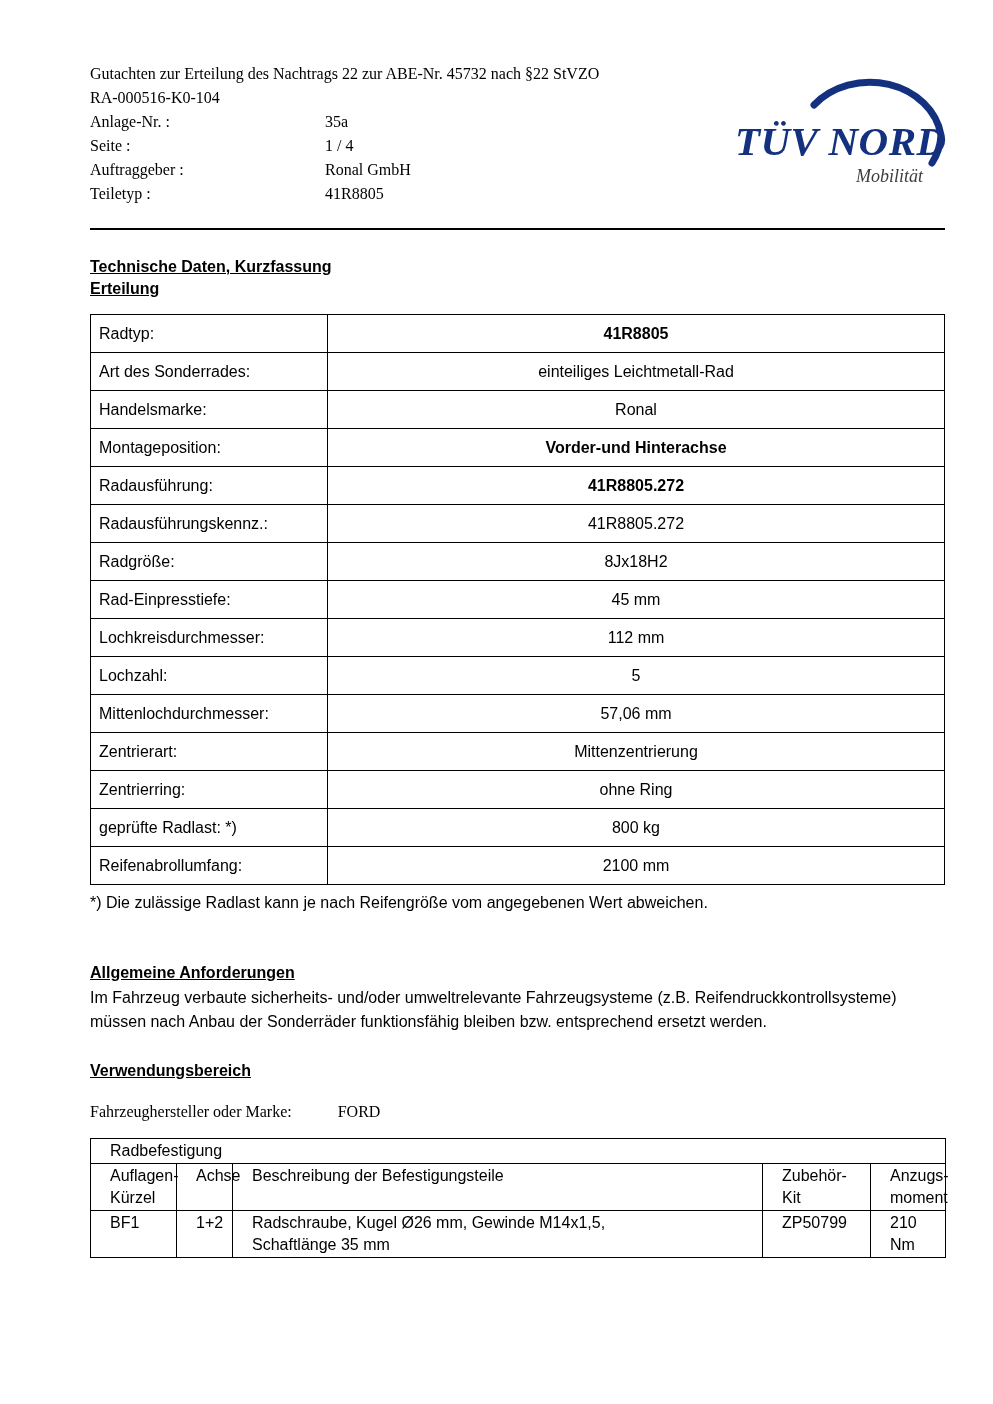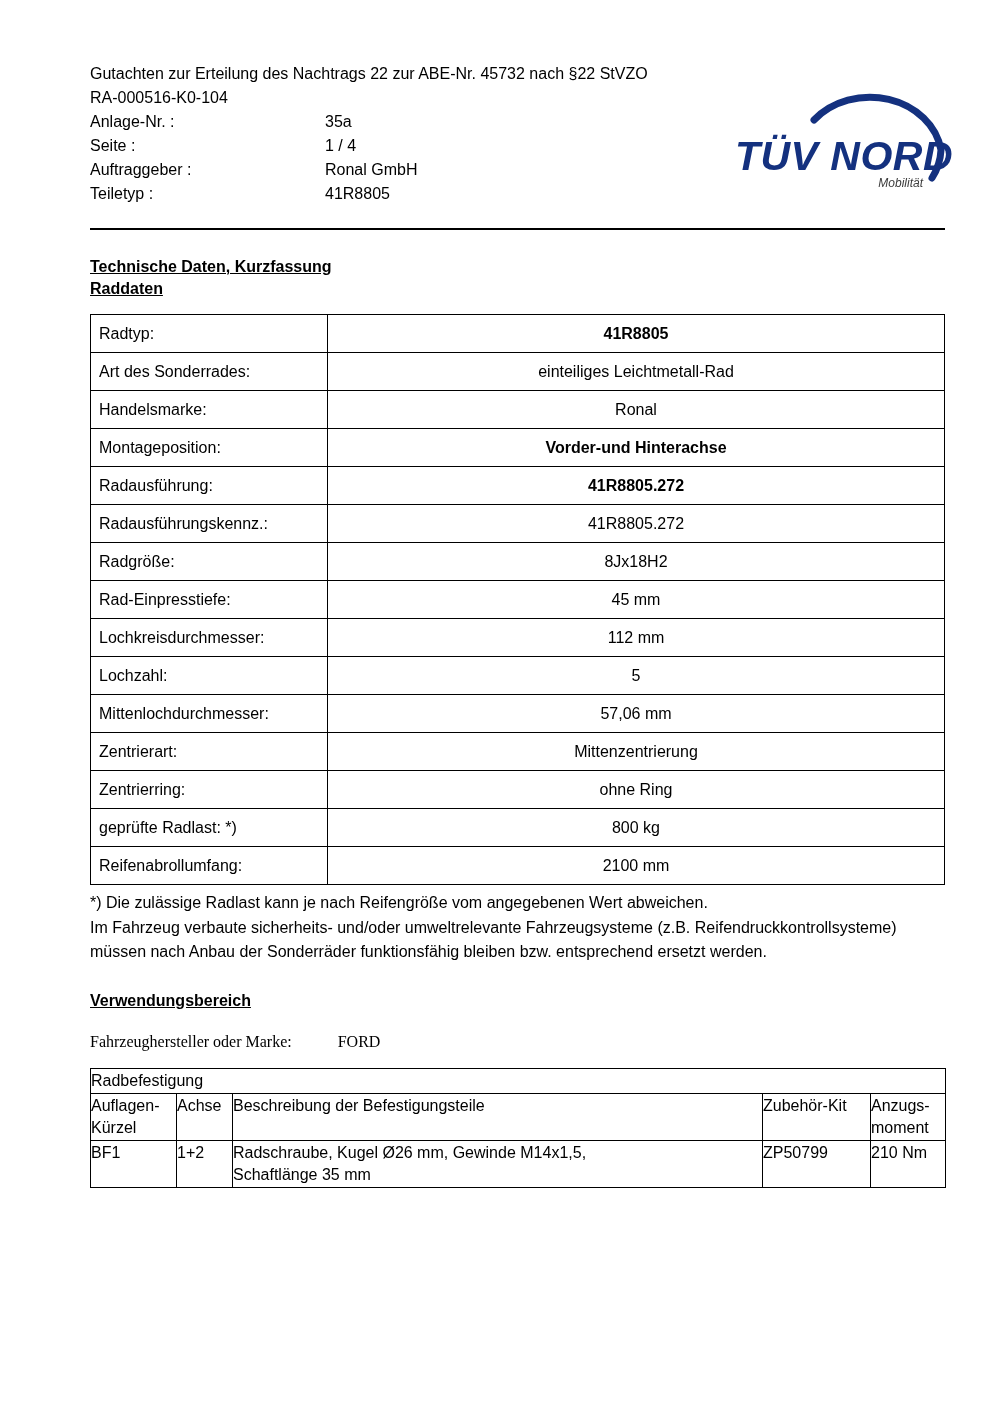--- a/index.html
+++ b/index.html
@@ -12,39 +12,39 @@
     color: #000;
     overflow: hidden;
   }
   .page {
     width: 993px; height: 1404px;
     padding: 62px 48px 0 90px;
     position: relative;
   }
 
   
-  .header { display: flex; justify-content: space-between; align-items: flex-end; }
+  .header { display: flex; justify-content: space-between; align-items: center; font-family: Liberation Serif, serif; }
   .header-left { width: 660px; line-height: 24px; }
   .doc-title { line-height: 24px; }
   .field-row { display: flex; line-height: 24px; }
   .field-label { width: 235px; flex: 0 0 235px; }
 
   
   .logo { position: relative; width: 215px; height: 128px; margin-top: -14px; }
   .logo svg { position: absolute; top: 0; right: -6px; }
   .logo-brand {
     position: absolute; left: 0; bottom: 26px;
     font-weight: bold; font-style: italic;
     font-size: 41px; letter-spacing: 0.5px;
     color: #14317f;
     white-space: nowrap;
   }
   .logo-sub {
-    position: absolute; right: 22px; bottom: 16px;
-    font-style: italic; font-size: 12px; color: #3c3c3c;
+    position: absolute; right: 22px; bottom: 4px;
+    font-style: italic; font-size: 18px; color: #3c3c3c;
   }
 
   .divider { border: none; border-top: 2px solid #000; margin: 22px 0 0 0; width: 855px; }
 
   .heading { font-weight: bold; text-decoration: underline; line-height: 22px; }
   .mt-sections { margin-top: 26px; }
 
   
   table { border-collapse: collapse; table-layout: fixed; width: 855px; }
   td { border: 1px solid #000; padding: 8px 8px; line-height: 21px; }
@@ -57,21 +57,21 @@
 
   .para { margin-top: 2px; line-height: 24px; width: 855px; }
   .big-gap { margin-top: 48px; }
   .med-gap { margin-top: 26px; }
 
   .marke-line { line-height: 24px; margin-top: 18px; font-family: Liberation Serif, serif; }
   .marke-value { margin-left: 46px; }
 
   
   .radbef { margin-top: 14px; }
-  .radbef td { padding: 1px 0; vertical-align: top; line-height: 22px; }
+  .radbef td { padding: 1px 19px; vertical-align: top; line-height: 22px; }
   .prewrap { white-space: pre-line; }
   .col-kuerzel { width: 86px; }
   .col-achse  { width: 56px; }
   .col-beschr { width: 530px; }
   .col-kit    { width: 108px; }
   .col-moment { width: 75px; }
 </style>
 </head>
 <body>
 
@@ -106,21 +106,21 @@
         <path d="M 78 42 A 72 62 0 0 1 205 72 A 68 62 0 0 1 196 100" fill="none" stroke="#14317f" stroke-width="7" stroke-linecap="round"></path>
       </svg>
       <div class="logo-brand">TÜV NORD</div>
       <div class="logo-sub">Mobilität</div>
     </div>
   </div>
 
   <hr class="divider">
 
   <div class="heading mt-sections">Technische Daten, Kurzfassung</div>
-  <div class="heading">Raddaten</div>
+  <div class="heading">Erteilung</div>
 
   <table class="raddaten">
     <tbody>
       <tr>
         <td class="lbl">Radtyp:</td>
         <td class="val bold">41R8805</td>
       </tr>
       <tr>
         <td class="lbl">Art des Sonderrades:</td>
         <td class="val">einteiliges Leichtmetall-Rad</td>
@@ -175,20 +175,21 @@
       </tr>
       <tr>
         <td class="lbl">Reifenabrollumfang:</td>
         <td class="val">2100 mm</td>
       </tr>
     </tbody>
   </table>
 
   <div class="footnote">*) Die zulässige Radlast kann je nach Reifengröße vom angegebenen Wert abweichen.</div>
 
+  <div class="heading big-gap">Allgemeine Anforderungen</div>
   <div class="para">Im Fahrzeug verbaute sicherheits- und/oder umweltrelevante Fahrzeugsysteme (z.B. Reifendruckkontrollsysteme) müssen nach Anbau der Sonderräder funktionsfähig bleiben bzw. entsprechend ersetzt werden.</div>
 
   <div class="heading med-gap">Verwendungsbereich</div>
   <div class="marke-line">
     <span>Fahrzeughersteller oder Marke:</span><span class="marke-value">FORD</span>
   </div>
 
   <table class="radbef">
     <colgroup>
       <col class="col-kuerzel">

